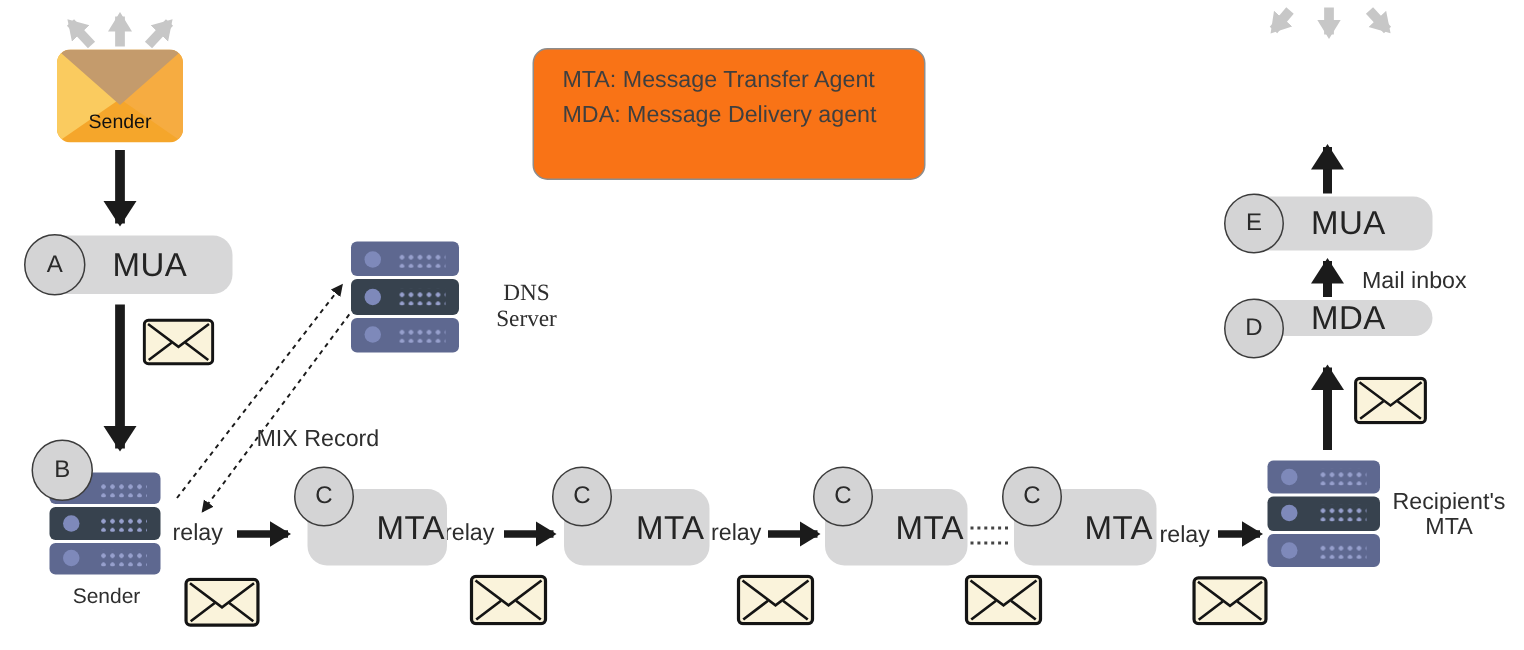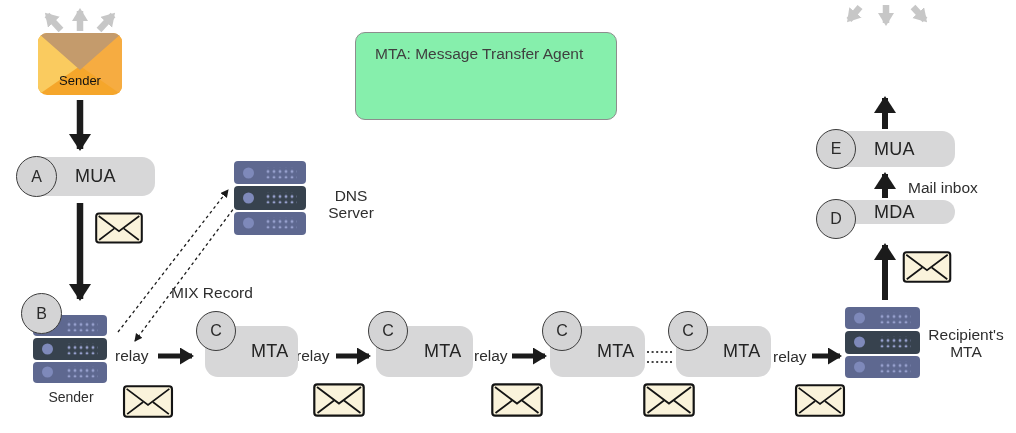--- a/index.html
+++ b/index.html
@@ -7,21 +7,21 @@
     position:relative;width:1016px;height:433px;background:#ffffff;overflow:hidden;
     font-family:"Liberation Sans", sans-serif;color:#222;
   }
   #connectors{position:absolute;left:0;top:0;width:1016px;height:433px;}
 
   
   .pill{
     position:absolute;background:#d7d7d8;border-radius:13px;
     display:flex;align-items:center;
   }
-  .pill .plabel{font-size:18px;color:#242424;letter-spacing:.3px;}
+  .pill .plabel{font-size:22px;color:#242424;letter-spacing:.3px;}
   .badge{
     position:absolute;border-radius:50%;background:#d4d4d5;border:1.6px solid #3c3c3c;
     display:flex;align-items:center;justify-content:center;
     font-size:16px;color:#2a2a2a;box-sizing:border-box;
   }
 
   
   .server{position:absolute;display:flex;flex-direction:column;gap:2px;}
   .srow{flex:1;border-radius:4px;background:#5e6890;position:relative;}
   .srow.dark{background:#37424e;}
@@ -44,21 +44,21 @@
     font-size:13px;color:#111;
   }
 
   
   .lbl{position:absolute;font-size:15.5px;color:#2e2e2e;line-height:17px;}
   .center{text-align:center;}
 
   
   #legend{
     position:absolute;left:355px;top:32px;width:262px;height:88px;
-    border:1.5px solid #8d8d8d;border-radius:10px;background:#86efac;
+    border:1.5px solid #8d8d8d;border-radius:10px;background:#f97316;
     box-sizing:border-box;padding:9px 0 0 19px;
   }
   #legend .lline{font-size:15.5px;color:#3f3f3f;line-height:23px;white-space:nowrap;}
 </style>
 </head>
 <body>
 
 <div id="canvas">
 
   <svg id="connectors" viewBox="0 0 1016 433" xmlns="http://www.w3.org/2000/svg">
@@ -125,20 +125,21 @@
         <path d="M84,0 L42,33 L84,62 Z" fill="#f6ac41"></path>
         <path d="M0,0 L84,0 L42,37 Z" fill="#c49b6c"></path>
       </g>
     </svg>
     <div class="envlabel">Sender</div>
   </div>
 
 
   <div id="legend">
     <div class="lline">MTA: Message Transfer Agent</div>
+    <div class="lline">MDA: Message Delivery agent</div>
   </div>
 
   <div class="pill" style="left:21px;top:157px;width:134px;height:39px;padding-left:54px;box-sizing:border-box;">
     <span class="plabel">MUA</span>
   </div>
   <div class="badge" style="left:16px;top:156px;width:41px;height:41px;">A</div>
 
   <div class="server" style="left:33px;top:315px;width:74px;height:68px;">
     <div class="srow">
         <span class="led"></span>
@@ -165,21 +166,21 @@
       </div>
     <div class="srow dark">
         <span class="led"></span>
         <span class="vents"></span>
       </div>
     <div class="srow">
         <span class="led"></span>
         <span class="vents"></span>
       </div>
   </div>
-  <div class="lbl center" style="left:315px;top:187px;width:72px;">
+  <div class="lbl center" style="left:315px;top:187px;width:72px;font-family:Liberation Serif, serif;">
     <div>DNS</div>
     <div>Server</div>
   </div>
 
   <div class="lbl" style="left:171px;top:284px;font-weight:400;">MIX Record</div>
 
   <div class="lbl" style="left:115px;top:347px;">relay</div>
   <div class="lbl" style="left:296px;top:347px;">relay</div>
   <div class="lbl" style="left:474px;top:347px;">relay</div>
   <div class="lbl" style="left:773px;top:348px;">relay</div>

